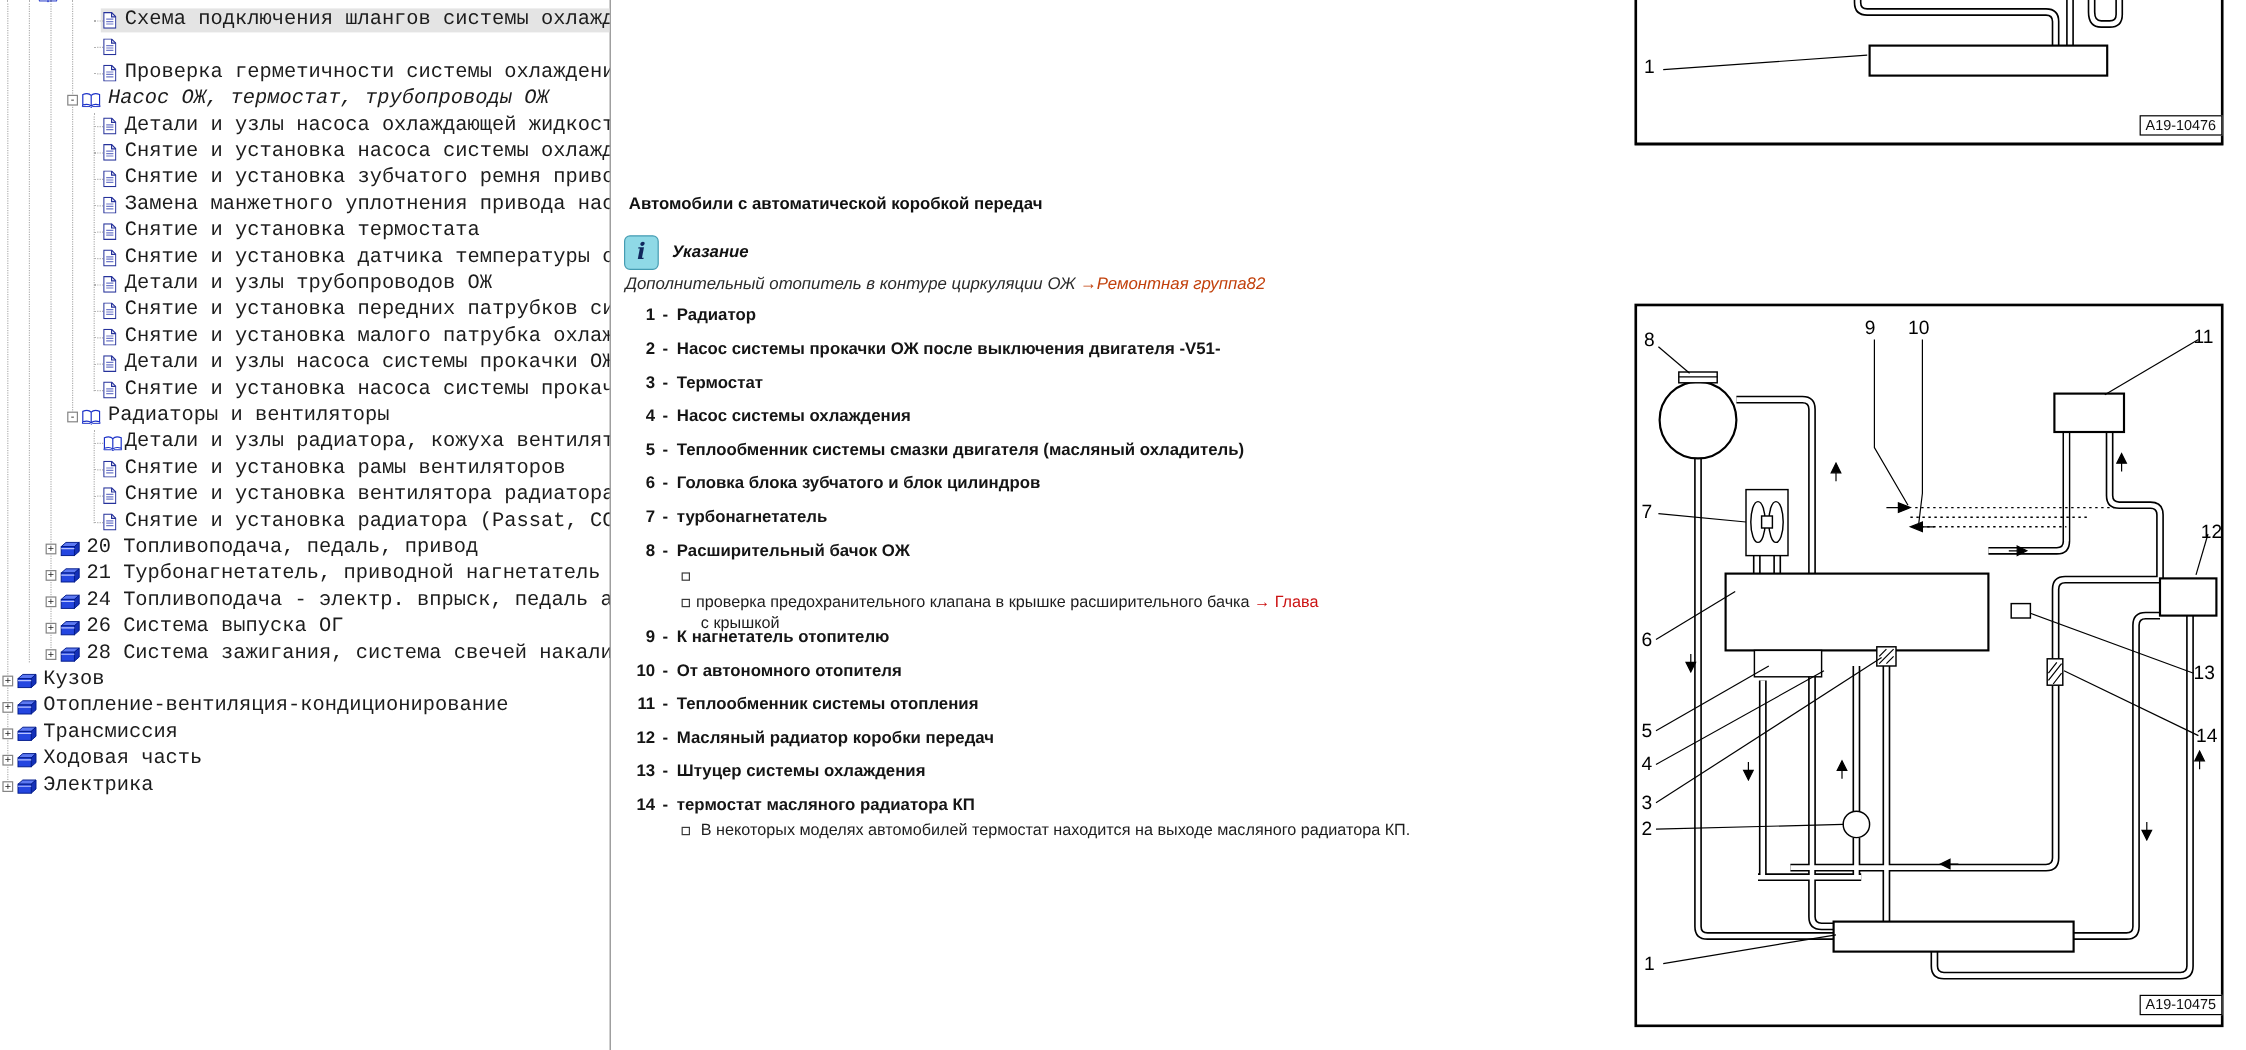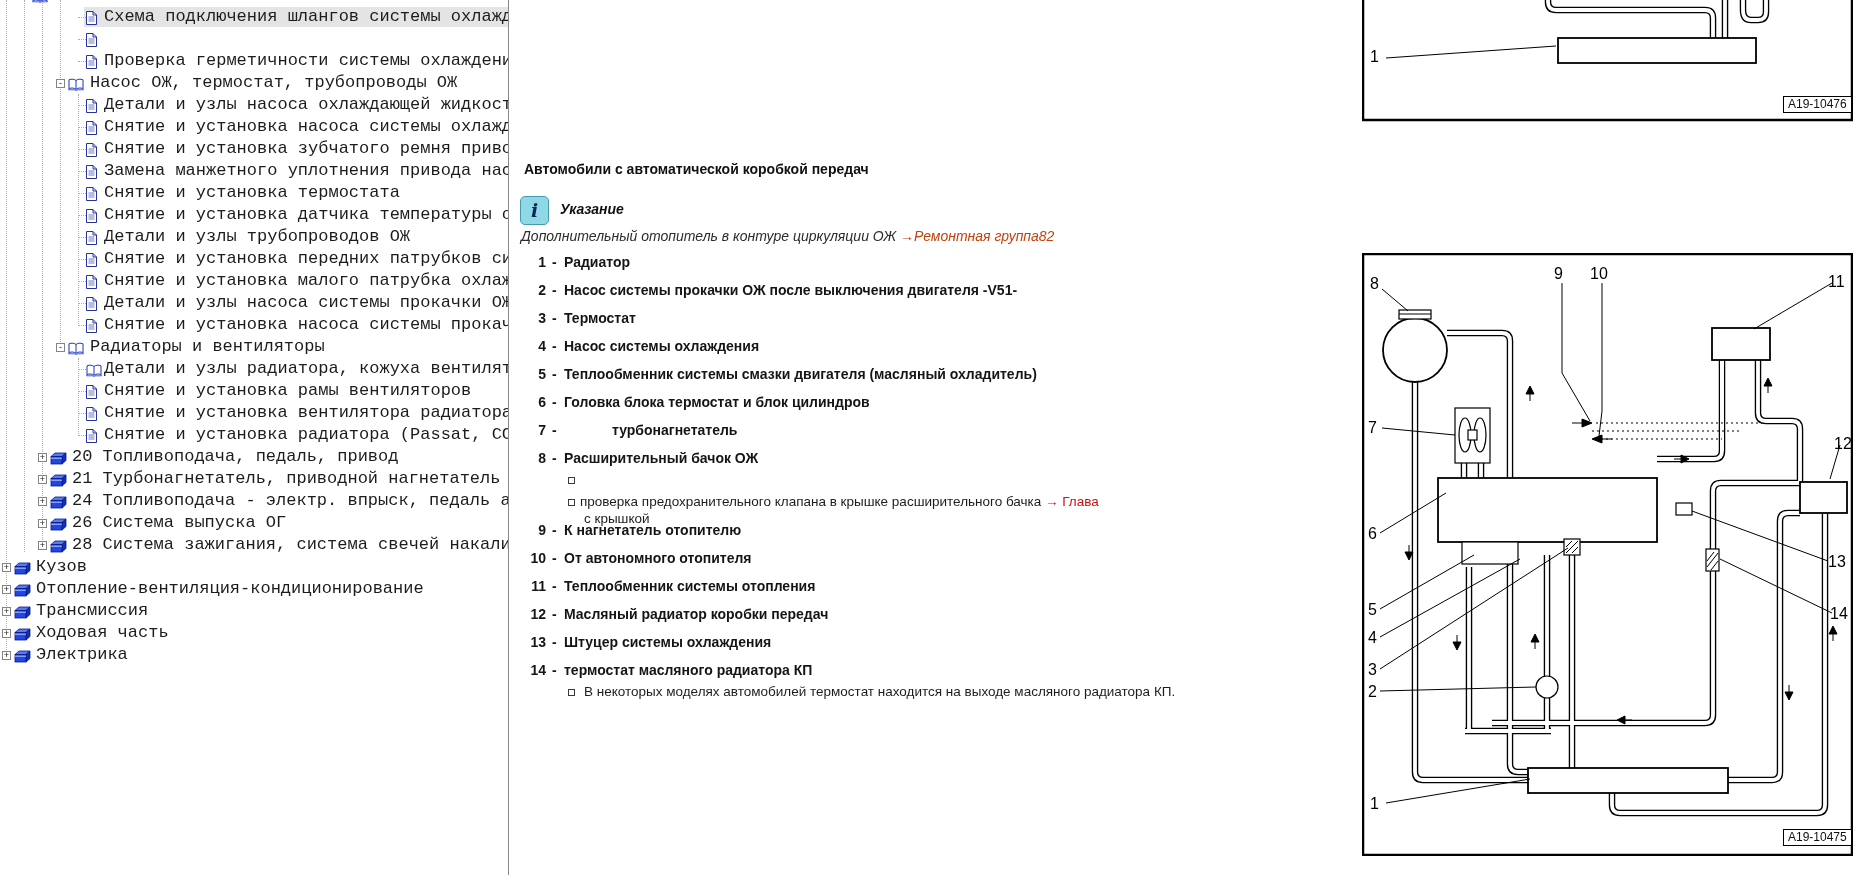--- a/index.html
+++ b/index.html
@@ -94,21 +94,21 @@
           </svg></span>
         <span class="tlabel" style="left: 104px;">Проверка герметичности системы охлаждения</span>
       </div>
       <div class="tree-row" style="top: 72px;">
         <div class="expander" style="left: 56px;">-</div>
         <span class="ticon" style="left: 68px;"><svg width="16" height="13" viewBox="0 0 16 13">
             <path d="M8,2.5 C6.5,1 3.5,0.8 1,1.8 V10.5 C3.5,9.7 6.5,9.9 8,11.3 C9.5,9.9 12.5,9.7 15,10.5 V1.8 C12.5,0.8 9.5,1 8,2.5 Z" fill="#ffffff" stroke="#1c32c8"></path>
             <path d="M8,2.5 V11.3" stroke="#1c32c8"></path>
             <path d="M1,10.5 L0.5,11.8 H7 L8,12.8 L9,11.8 H15.5 L15,10.5" fill="none" stroke="#1c32c8" stroke-width="0.8"></path>
           </svg></span>
-        <span class="tlabel" style="left: 90px;">Насос ОЖ, термостат, трубопроводы ОЖ</span>
+        <span class="tlabel" style="left: 90px; font-style: italic;">Насос ОЖ, термостат, трубопроводы ОЖ</span>
       </div>
       <div class="tree-row" style="top: 94px;">
         <div class="stub" style="left: 78px; top: 11px; width: 8px;"></div>
         <span class="ticon" style="left: 86px;"><svg width="11" height="14" viewBox="0 0 11 14">
             <path d="M0.5,0.5 H7 L10.5,4 V13.5 H0.5 Z" fill="#fff" stroke="#26329b"></path>
             <path d="M7,0.5 V4 H10.5" fill="none" stroke="#26329b"></path>
             <path d="M2.5,6 H8.5 M2.5,8 H8.5 M2.5,10 H8.5" stroke="#6f79c9" stroke-width="1"></path>
           </svg></span>
         <span class="tlabel" style="left: 104px;">Детали и узлы насоса охлаждающей жидкости</span>
       </div>
@@ -365,24 +365,24 @@
         <div class="li-dash" style="left: 552px; top: 310px;">-</div>
         <div class="li-label" style="left: 564px; top: 310px;">Термостат</div>
         <div class="li-num" style="left: 518px; top: 338px;">4</div>
         <div class="li-dash" style="left: 552px; top: 338px;">-</div>
         <div class="li-label" style="left: 564px; top: 338px;">Насос системы охлаждения</div>
         <div class="li-num" style="left: 518px; top: 366px;">5</div>
         <div class="li-dash" style="left: 552px; top: 366px;">-</div>
         <div class="li-label" style="left: 564px; top: 366px;">Теплообменник системы смазки двигателя (масляный охладитель)</div>
         <div class="li-num" style="left: 518px; top: 394px;">6</div>
         <div class="li-dash" style="left: 552px; top: 394px;">-</div>
-        <div class="li-label" style="left: 564px; top: 394px;">Головка блока термостат и блок цилиндров</div>
+        <div class="li-label" style="left: 564px; top: 394px;">Головка блока зубчатого и блок цилиндров</div>
         <div class="li-num" style="left: 518px; top: 422px;">7</div>
         <div class="li-dash" style="left: 552px; top: 422px;">-</div>
-        <div class="li-label" style="left: 564px; top: 422px; margin-left: 48px;">турбонагнетатель</div>
+        <div class="li-label" style="left: 564px; top: 422px;">турбонагнетатель</div>
         <div class="li-num" style="left: 518px; top: 450px;">8</div>
         <div class="li-dash" style="left: 552px; top: 450px;">-</div>
         <div class="li-label" style="left: 564px; top: 450px;">Расширительный бачок ОЖ</div>
         <div class="li-sub-square" style="left: 568px; top: 477px;"></div>
         <div class="li-sub-text" style="left: 584px; top: 472px; margin-top: 39px;"><span>с крышкой</span></div>
         <div class="li-sub-square" style="left: 568px; top: 499px;"></div>
         <div class="li-sub-text" style="left: 580px; top: 494px;"><span>проверка предохранительного клапана в крышке расширительного бачка </span><span class="red-link" style="color: rgb(204, 17, 17);">→ Глава</span></div>
         <div class="li-num" style="left: 518px; top: 522px;">9</div>
         <div class="li-dash" style="left: 552px; top: 522px;">-</div>
         <div class="li-label" style="left: 564px; top: 522px;">К нагнетатель отопителю</div>

